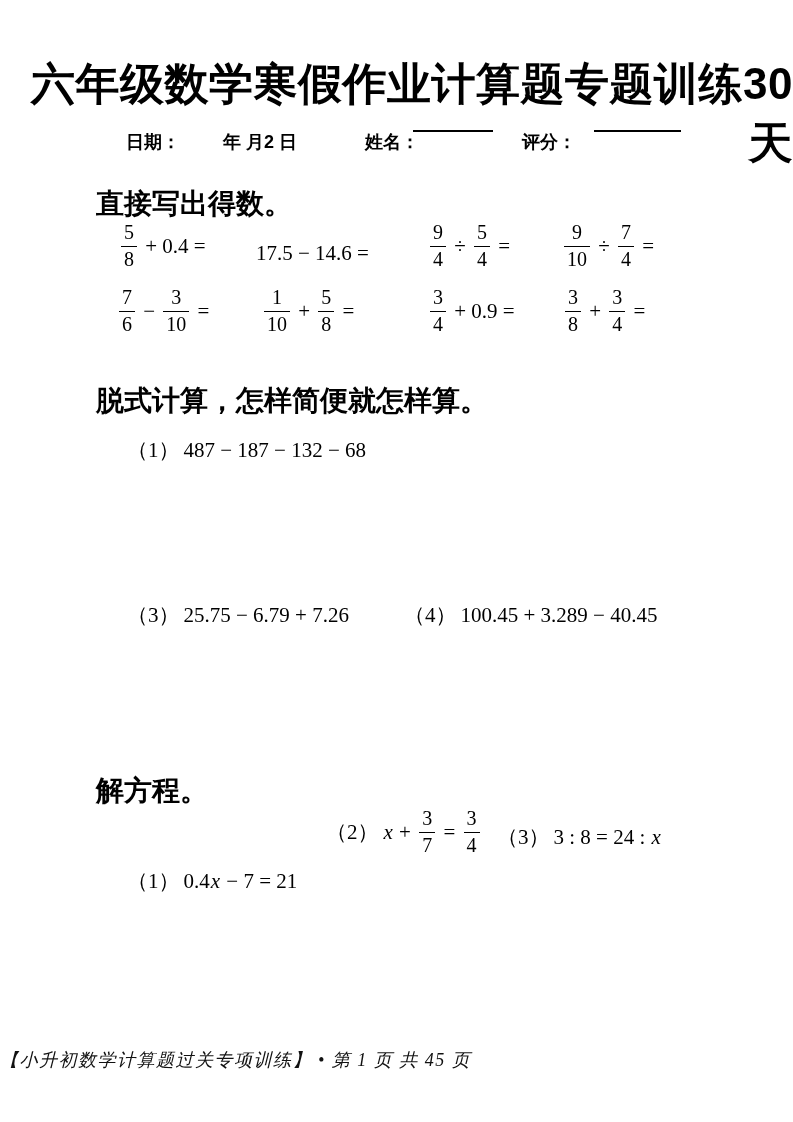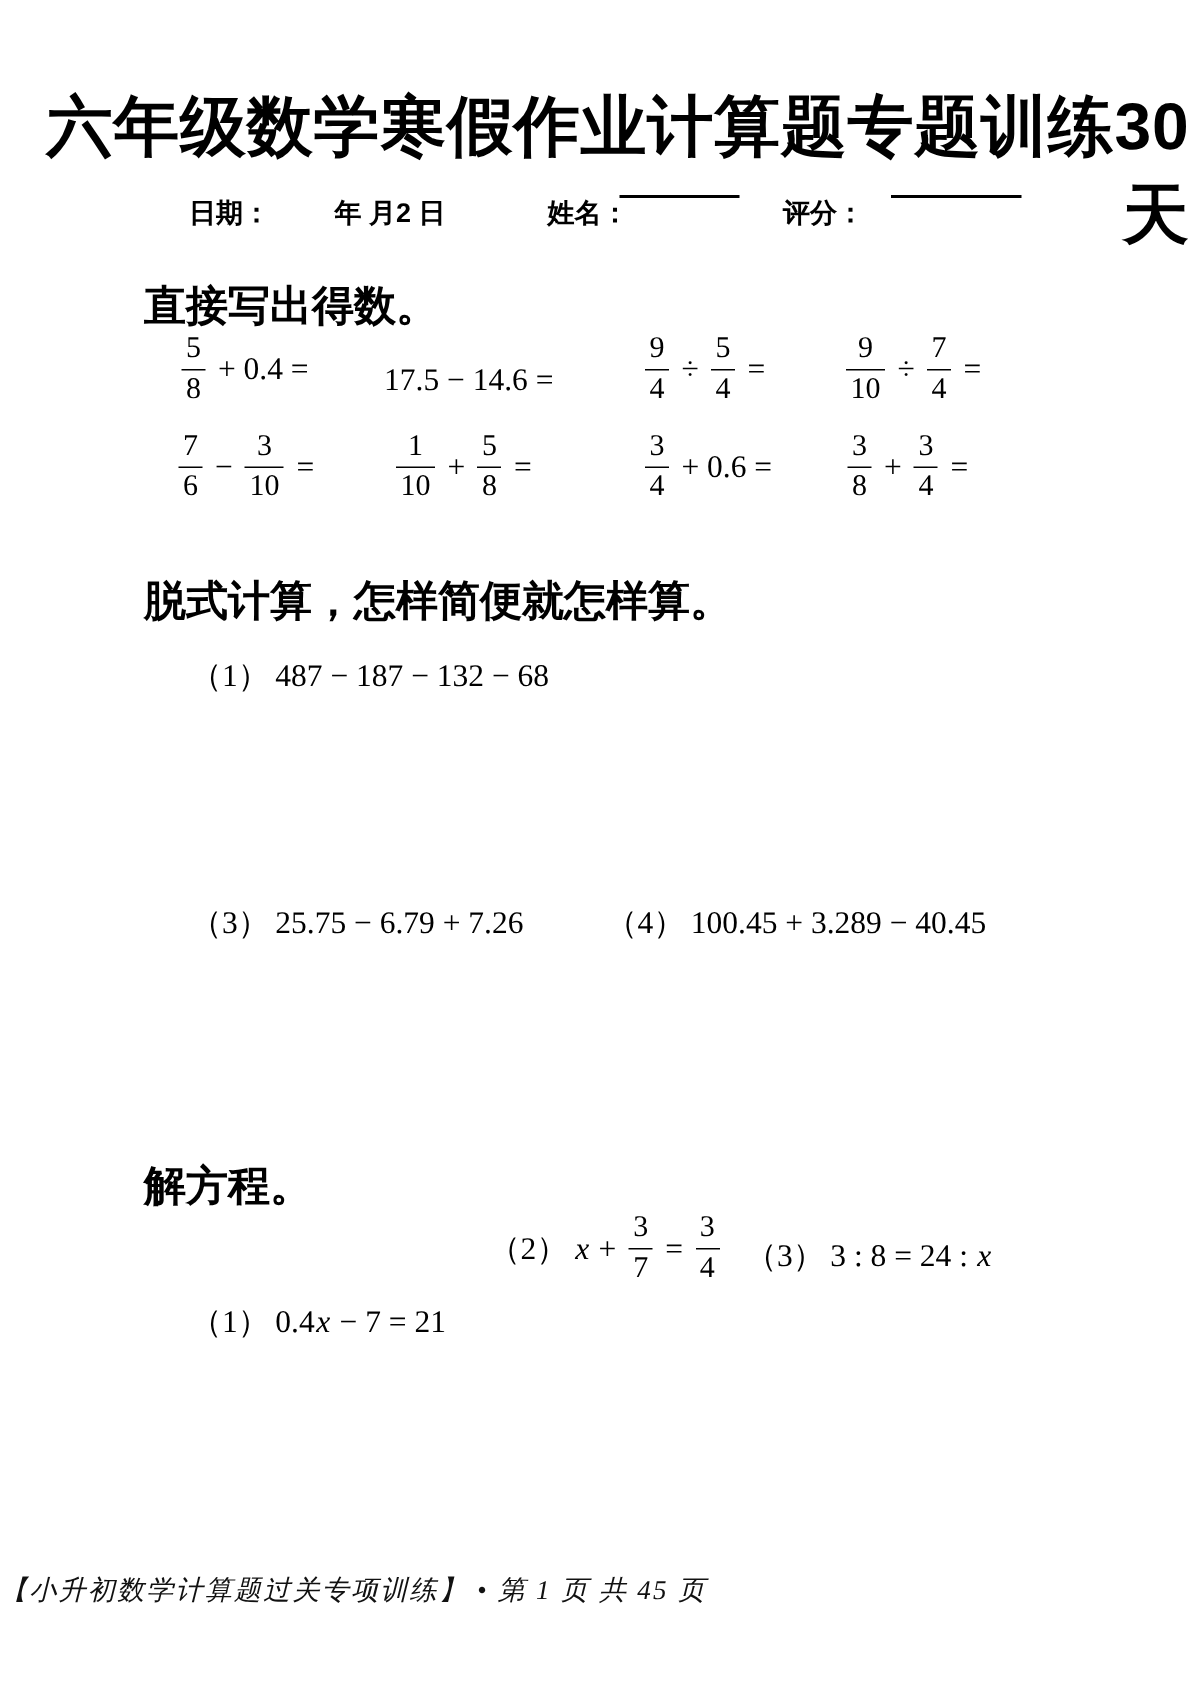--- a/index.html
+++ b/index.html
@@ -75,21 +75,21 @@
 
   <div class="sec-heading h-oral">直接写出得数。</div>
 
   <div class="math" style="left:118px; top:224px;"><span class="frac"><span class="num">5</span><span class="den">8</span></span><span class="mtext"> + 0.4 =</span></div>
   <div class="math" style="left:256px; top:240px;"><span class="mtext">17.5 − 14.6 =</span></div>
   <div class="math" style="left:427px; top:224px;"><span class="frac"><span class="num">9</span><span class="den">4</span></span><span class="mtext"> ÷ </span><span class="frac"><span class="num">5</span><span class="den">4</span></span><span class="mtext"> =</span></div>
   <div class="math" style="left:561px; top:224px;"><span class="frac"><span class="num">9</span><span class="den">10</span></span><span class="mtext"> ÷ </span><span class="frac"><span class="num">7</span><span class="den">4</span></span><span class="mtext"> =</span></div>
 
   <div class="math" style="left:116px; top:289px;"><span class="frac"><span class="num">7</span><span class="den">6</span></span><span class="mtext"> − </span><span class="frac"><span class="num">3</span><span class="den">10</span></span><span class="mtext"> =</span></div>
   <div class="math" style="left:261px; top:289px;"><span class="frac"><span class="num">1</span><span class="den">10</span></span><span class="mtext"> + </span><span class="frac"><span class="num">5</span><span class="den">8</span></span><span class="mtext"> =</span></div>
-  <div class="math" style="left:427px; top:289px;"><span class="frac"><span class="num">3</span><span class="den">4</span></span><span class="mtext"> + 0.6 =</span></div>
+  <div class="math" style="left:427px; top:289px;"><span class="frac"><span class="num">3</span><span class="den">4</span></span><span class="mtext"> + 0.9 =</span></div>
   <div class="math" style="left:562px; top:289px;"><span class="frac"><span class="num">3</span><span class="den">8</span></span><span class="mtext"> + </span><span class="frac"><span class="num">3</span><span class="den">4</span></span><span class="mtext"> =</span></div>
 
   <div class="sec-heading h-calc">脱式计算，怎样简便就怎样算。</div>
 
   <div class="math" style="left:127px; top:437px;">
     <span class="pnum">（1）</span><span>487 − 187 − 132 − 68</span>
   </div>
   <div class="math" style="left:127px; top:602px;">
     <span class="pnum">（3）</span><span>25.75 − 6.79 + 7.26</span>
   </div>

